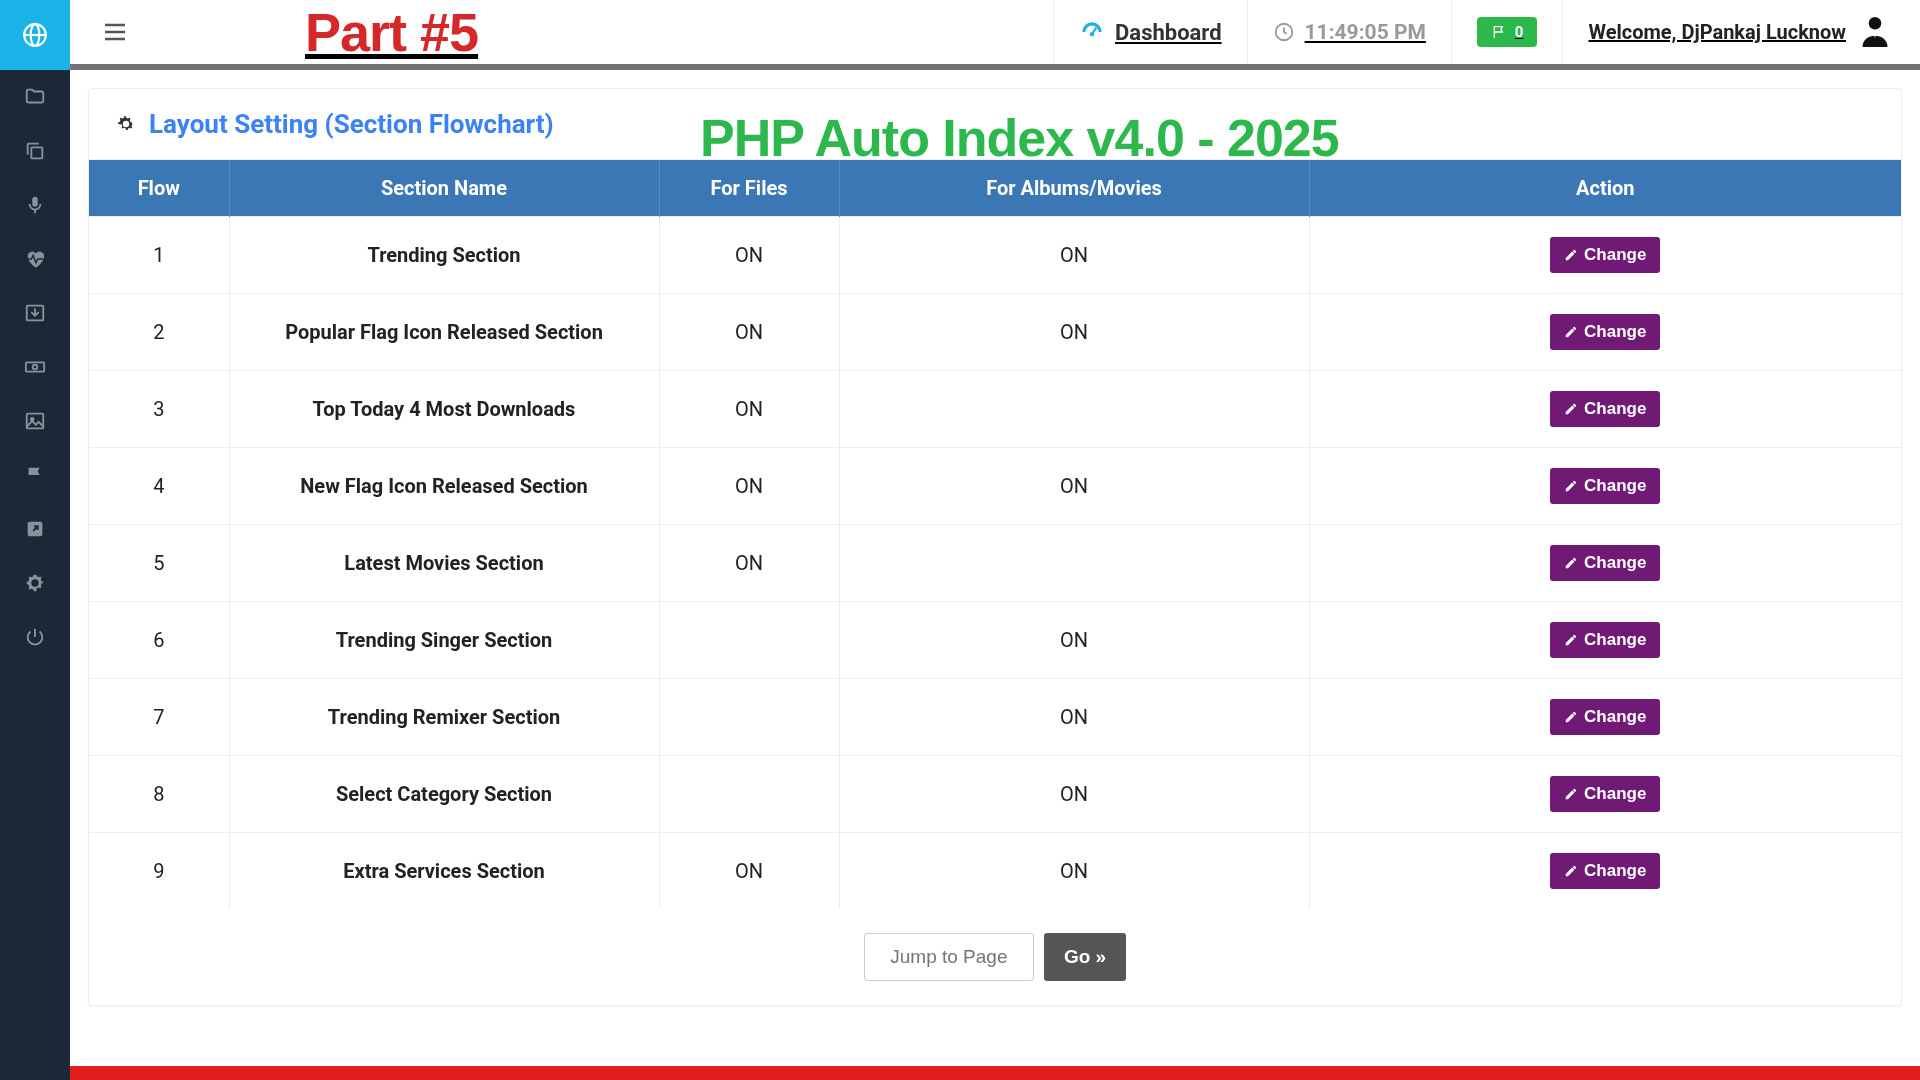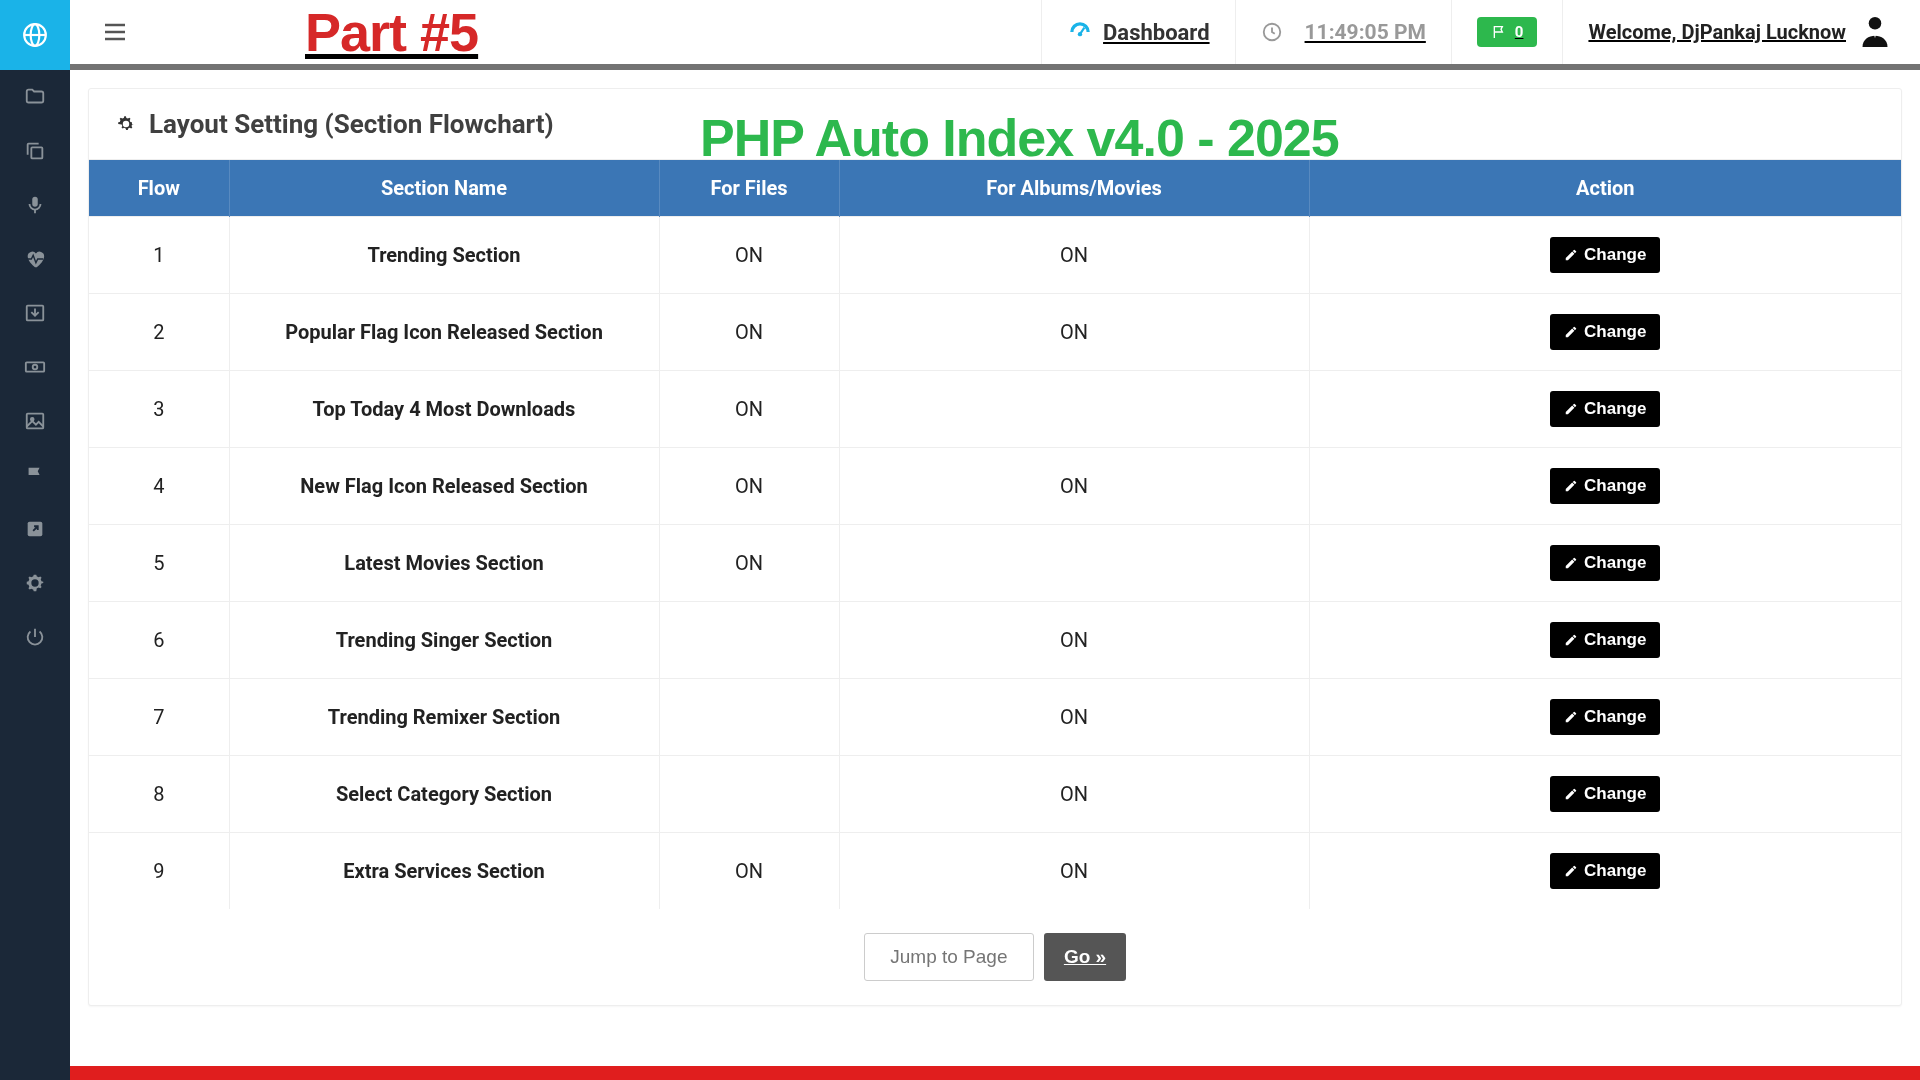--- a/index.html
+++ b/index.html
@@ -13,51 +13,51 @@
 .topbar { position: fixed; left: 70px; top: 0; right: 0; height: 70px; background: #fff; display: flex; align-items: center; z-index: 90; border-bottom: 6px solid #737373; text-decoration: underline; }
 .burger { width: 40px; height: 40px; margin-left: 25px; display: flex; align-items: center; justify-content: center; cursor: pointer; color: #555; }
 .burger svg { width: 24px; height: 20px; }
 
 .part-label { color: #d62828; font-size: 54px; font-weight: 800; margin-left: 170px; font-family: Verdana, sans-serif; letter-spacing: -1px; }
 
 .top-right { margin-left: auto; display: flex; align-items: center; height: 100%; }
 .top-cell { height: 100%; display: flex; align-items: center; padding: 0 25px; border-left: 1px solid #eee; }
 .dash-link { display: flex; align-items: center; gap: 10px; font-size: 22px; font-weight: 700; color: #333; cursor: pointer; text-align: center; }
 .dash-icon { color: #1ab3e8; display: inline-flex; }
-.clock-cell { color: #999; font-size: 21px; font-weight: 700; display: flex; align-items: center; gap: 22px; }
+.clock-cell { color: #999; font-size: 21px; font-weight: 700; display: flex; align-items: center; gap: 10px; }
 .clock-icon { display: inline-flex; }
 .flag-badge { background: #2db84d; color: #fff; padding: 6px 14px; border-radius: 4px; font-weight: 700; display: flex; align-items: center; gap: 8px; cursor: pointer; font-size: 15px; }
 .flag-badge svg { width: 16px; height: 16px; }
 .welcome { font-size: 20px; font-weight: 700; color: #222; display: flex; align-items: center; gap: 14px; padding-right: 30px; }
 .avatar-ico { width: 30px; height: 36px; display: inline-flex; }
 
 .main { position: absolute; left: 70px; top: 70px; right: 0; padding: 18px; }
 
 .card { background: #fff; border: 1px solid #eee; border-radius: 3px; box-shadow: 0 1px 2px rgba(0,0,0,0.04); }
-.card-header { padding: 20px 26px; display: flex; align-items: center; gap: 12px; font-size: 26px; font-weight: 700; color: #404040; border-bottom: 1px solid #eee; }
+.card-header { padding: 20px 26px; display: flex; align-items: center; gap: 12px; font-size: 26px; font-weight: 700; color: #3b82f6; border-bottom: 1px solid #eee; }
 .card-header svg { width: 22px; height: 22px; }
 
 .php-overlay { position: absolute; top: 108px; left: 700px; color: #2db84d; font-size: 52px; font-weight: 800; font-family: Verdana, sans-serif; z-index: 200; letter-spacing: -1px; white-space: nowrap; }
 
 .table-wrap { padding: 0; }
 table { width: 100%; border-collapse: collapse; }
 thead th { background: #3b76b5; color: #fff; font-size: 20px; font-weight: 700; padding: 16px 10px; text-align: center; border-right: 1px solid rgba(255,255,255,0.15); }
 thead th:last-child { border-right: none; }
 tbody td { padding: 20px 10px; text-align: center; font-size: 20px; font-weight: 700; color: #222; border-top: 1px solid #eee; border-right: 1px solid #eee; }
 tbody td:last-child { border-right: none; }
 tbody td.flow-col { width: 140px; font-weight: 400; }
 tbody td.name-col { width: 430px; }
 tbody td.files-col { width: 180px; font-weight: 400; }
 tbody td.albums-col { width: 470px; font-weight: 400; }
-.change-btn { background: #000000; color: #fff; border: none; padding: 8px 14px; font-size: 17px; font-weight: 700; border-radius: 3px; cursor: pointer; display: inline-flex; align-items: center; gap: 6px; }
+.change-btn { background: #701a75; color: #fff; border: none; padding: 8px 14px; font-size: 17px; font-weight: 700; border-radius: 3px; cursor: pointer; display: inline-flex; align-items: center; gap: 6px; }
 .change-btn svg { width: 14px; height: 14px; }
 
 .pager-row { padding: 24px; display: flex; justify-content: center; gap: 10px; }
 .jump-input { border: 1px solid #ccc; padding: 12px 18px; font-size: 19px; color: #be185d; border-radius: 3px; width: 170px; text-align: center; }
-.go-btn { background: #555; color: #fff; border: none; padding: 12px 20px; font-size: 19px; font-weight: 700; border-radius: 3px; cursor: pointer; text-decoration: underline; }
+.go-btn { background: #555; color: #fff; border: none; padding: 12px 20px; font-size: 19px; font-weight: 700; border-radius: 3px; cursor: pointer; }
 
 .red-strip { position: fixed; left: 70px; right: 0; bottom: 0; height: 14px; background: #e01e1e; }
 </style>
 </head>
 <body>
 
 <div class="sidebar">
   <div class="sidebar-top">
     <svg viewBox="0 0 24 24" fill="currentColor" width="26" height="26">
         <circle cx="12" cy="12" r="10" fill="none" stroke="currentColor" stroke-width="2"></circle>

